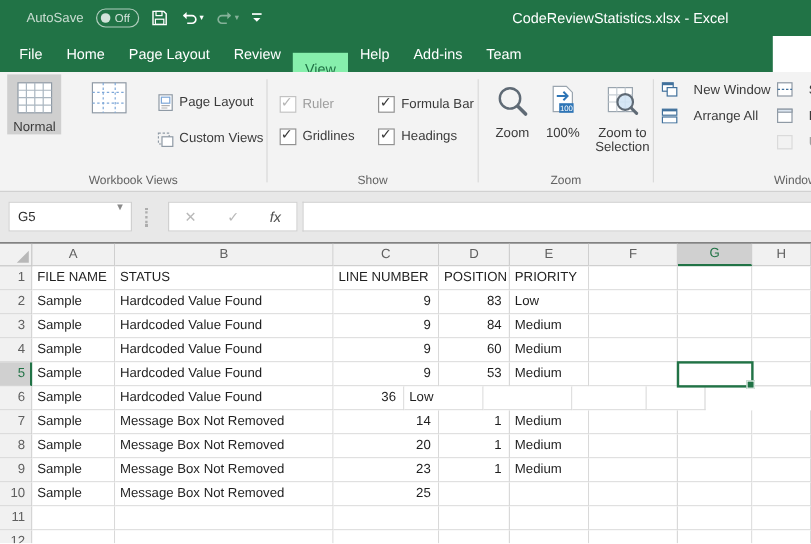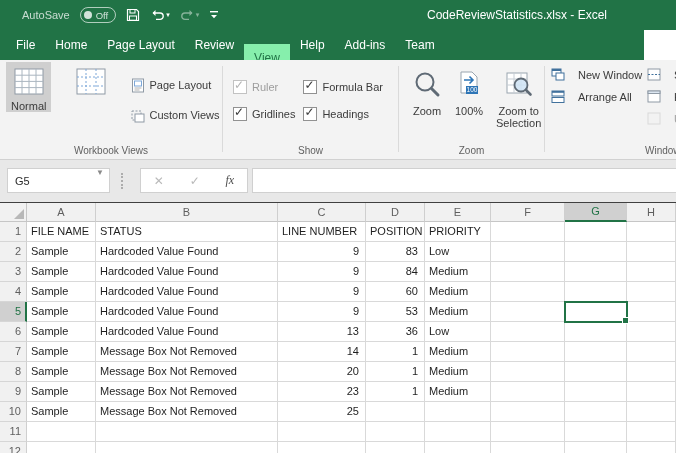--- a/index.html
+++ b/index.html
@@ -35,21 +35,21 @@
   .bigbtn .blabel{margin-top:5px;}
   .bigbtn.selected{background:#cfcfcf;}
   .smallbtn{display:flex;align-items:center;gap:4px;font-size:11px;color:#3b3b3b;
        height:22px;white-space:nowrap;}
   
   .g-wv{left:0;width:222px;}
   .wv-flex{display:flex;align-items:flex-start;padding:2px 0 0 6px;gap:4px;}
   .smallcol{display:flex;flex-direction:column;gap:8px;padding-top:12px;}
   
   .g-show{left:223px;width:175px;}
-  .showcols{display:flex;gap:8px;padding:20px 0 0 10px;align-items:flex-end;}
+  .showcols{display:flex;gap:20px;padding:20px 0 0 10px;align-items:flex-end;}
   .checkcol{display:flex;flex-direction:column;gap:13px;}
   .checkrow{display:flex;align-items:center;gap:5px;font-size:11px;color:#3b3b3b;white-space:nowrap;}
   .cb{width:12px;height:12px;border:1px solid #919191;background:#fff;position:relative;}
   .cb.checked::after{content:"\2713";position:absolute;left:0px;top:-3px;font-size:12px;color:#3a3a3a;}
   .checkrow.disabled{color:#9d9d9d;}
   .checkrow.disabled .cb{border-color:#c2c2c2;}
   .checkrow.disabled .cb.checked::after{color:#b5b5b5;}
   
   .g-zoom{left:399px;width:145px;}
   .zoom-flex{display:flex;align-items:flex-start;padding:4px 0 0 8px;gap:2px;}
@@ -65,21 +65,21 @@
        border-bottom:3px solid #404040;box-sizing:content-box;}
   .namebox{position:absolute;left:7px;top:8px;width:103px;height:25px;background:#fff;
        border:1px solid #d0d0d0;box-sizing:border-box;display:flex;align-items:center;
        font-size:11px;color:#2b2b2b;padding-left:7px;}
   .nb-arrow{position:absolute;right:7px;top:8px;font-size:8px;color:#8a8a8a;}
   .fdots{position:absolute;left:121px;top:13px;height:16px;border-left:2px dotted #adadad;}
   .fxbox{position:absolute;left:140px;top:8px;width:108px;height:25px;background:#fff;
        border:1px solid #d0d0d0;box-sizing:border-box;display:flex;align-items:center;
        justify-content:space-around;}
   .fx-cancel,.fx-enter{color:#b9b9b9;font-size:12px;}
-  .fx-fx{color:#4e4e4e;font-size:12px;font-style:italic;font-family:Liberation Serif, serif;}
+  .fx-fx{color:#4e4e4e;font-size:12px;font-style:italic;font-family:Liberation Sans, sans-serif;}
   .fbar{position:absolute;left:252px;top:8px;width:424px;height:25px;background:#fff;
        border:1px solid #d0d0d0;border-right:none;box-sizing:border-box;}
   
   .grid{position:absolute;left:0;top:203px;width:676px;height:250px;overflow:hidden;background:#fff;}
   .hdr-row{display:flex;height:19px;}
   .corner{flex:0 0 27px;background:#f1f1f1;border-right:1px solid #c6c6c6;
        border-bottom:1px solid #c6c6c6;box-sizing:border-box;position:relative;}
   .corner-tri{position:absolute;right:2px;bottom:2px;width:0;height:0;
        border-left:10px solid transparent;border-bottom:10px solid #b8b8b8;}
   .colhead{background:#f1f1f1;border-right:1px solid #cfcfcf;border-bottom:1px solid #c6c6c6;
@@ -401,21 +401,20 @@
         <div class="cell num" style="flex: 0 0 59px;">53</div>
         <div class="cell" style="flex: 0 0 66px;">Medium</div>
         <div class="cell" style="flex: 0 0 74px;"></div>
         <div class="cell" style="flex: 0 0 62px;"></div>
         <div class="cell" style="flex: 0 0 49px;"></div>
       </div>
       <div class="grow">
         <div class="rowhead">6</div>
         <div class="cell" style="flex: 0 0 69px;">Sample</div>
         <div class="cell" style="flex: 0 0 182px;">Hardcoded Value Found</div>
-        <div class="cell num" style="flex: 0 0 88px;">13</div>
         <div class="cell num" style="flex: 0 0 59px;">36</div>
         <div class="cell" style="flex: 0 0 66px;">Low</div>
         <div class="cell" style="flex: 0 0 74px;"></div>
         <div class="cell" style="flex: 0 0 62px;"></div>
         <div class="cell" style="flex: 0 0 49px;"></div>
       </div>
       <div class="grow">
         <div class="rowhead">7</div>
         <div class="cell" style="flex: 0 0 69px;">Sample</div>
         <div class="cell" style="flex: 0 0 182px;">Message Box Not Removed</div>

